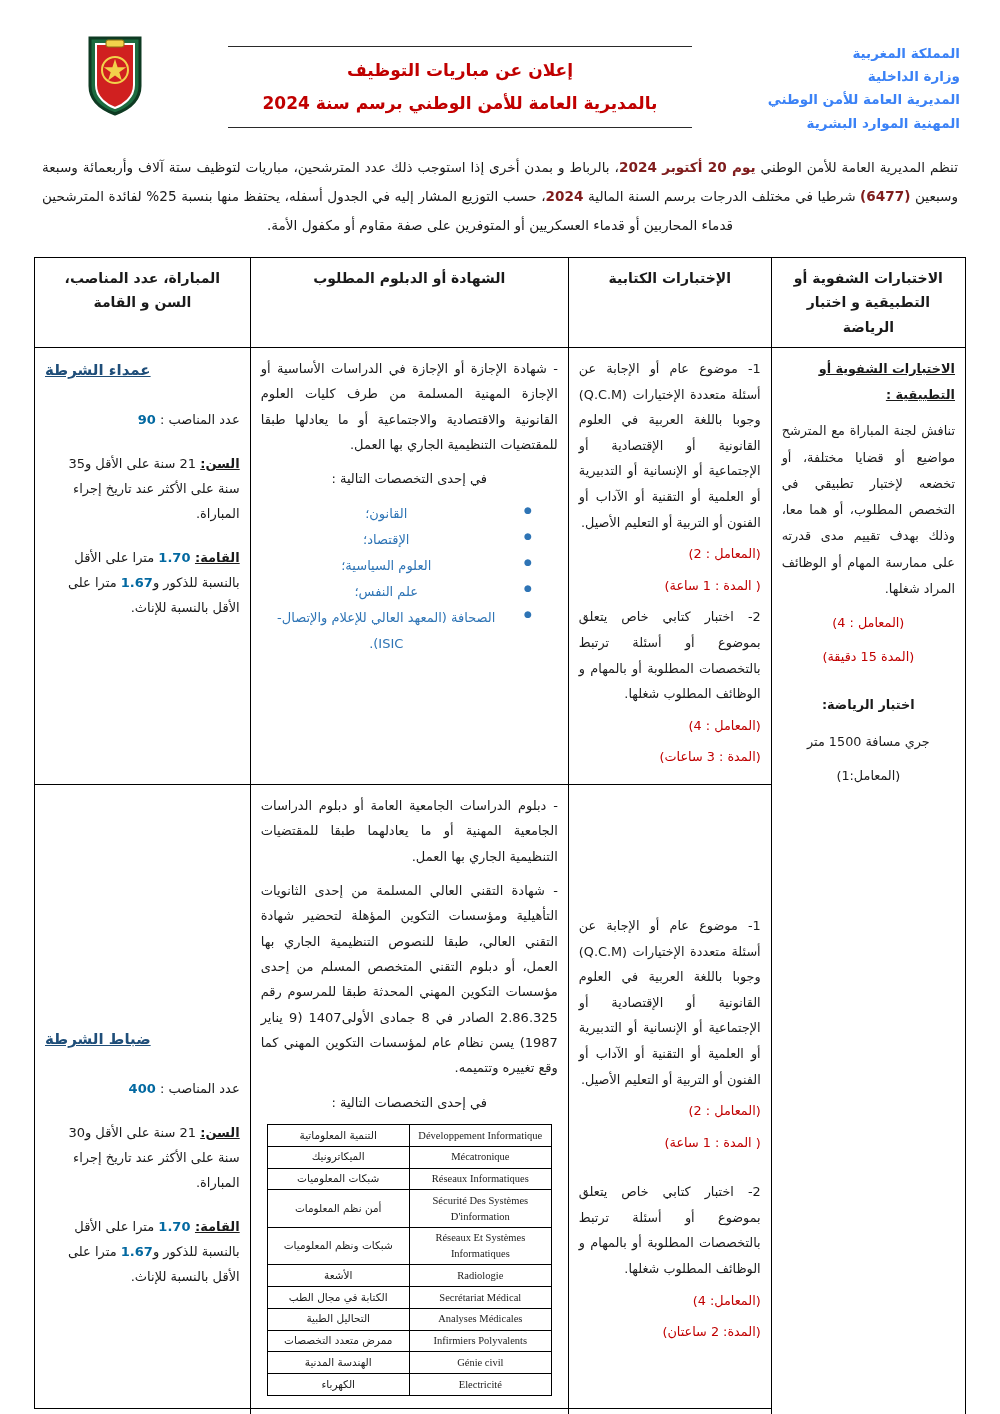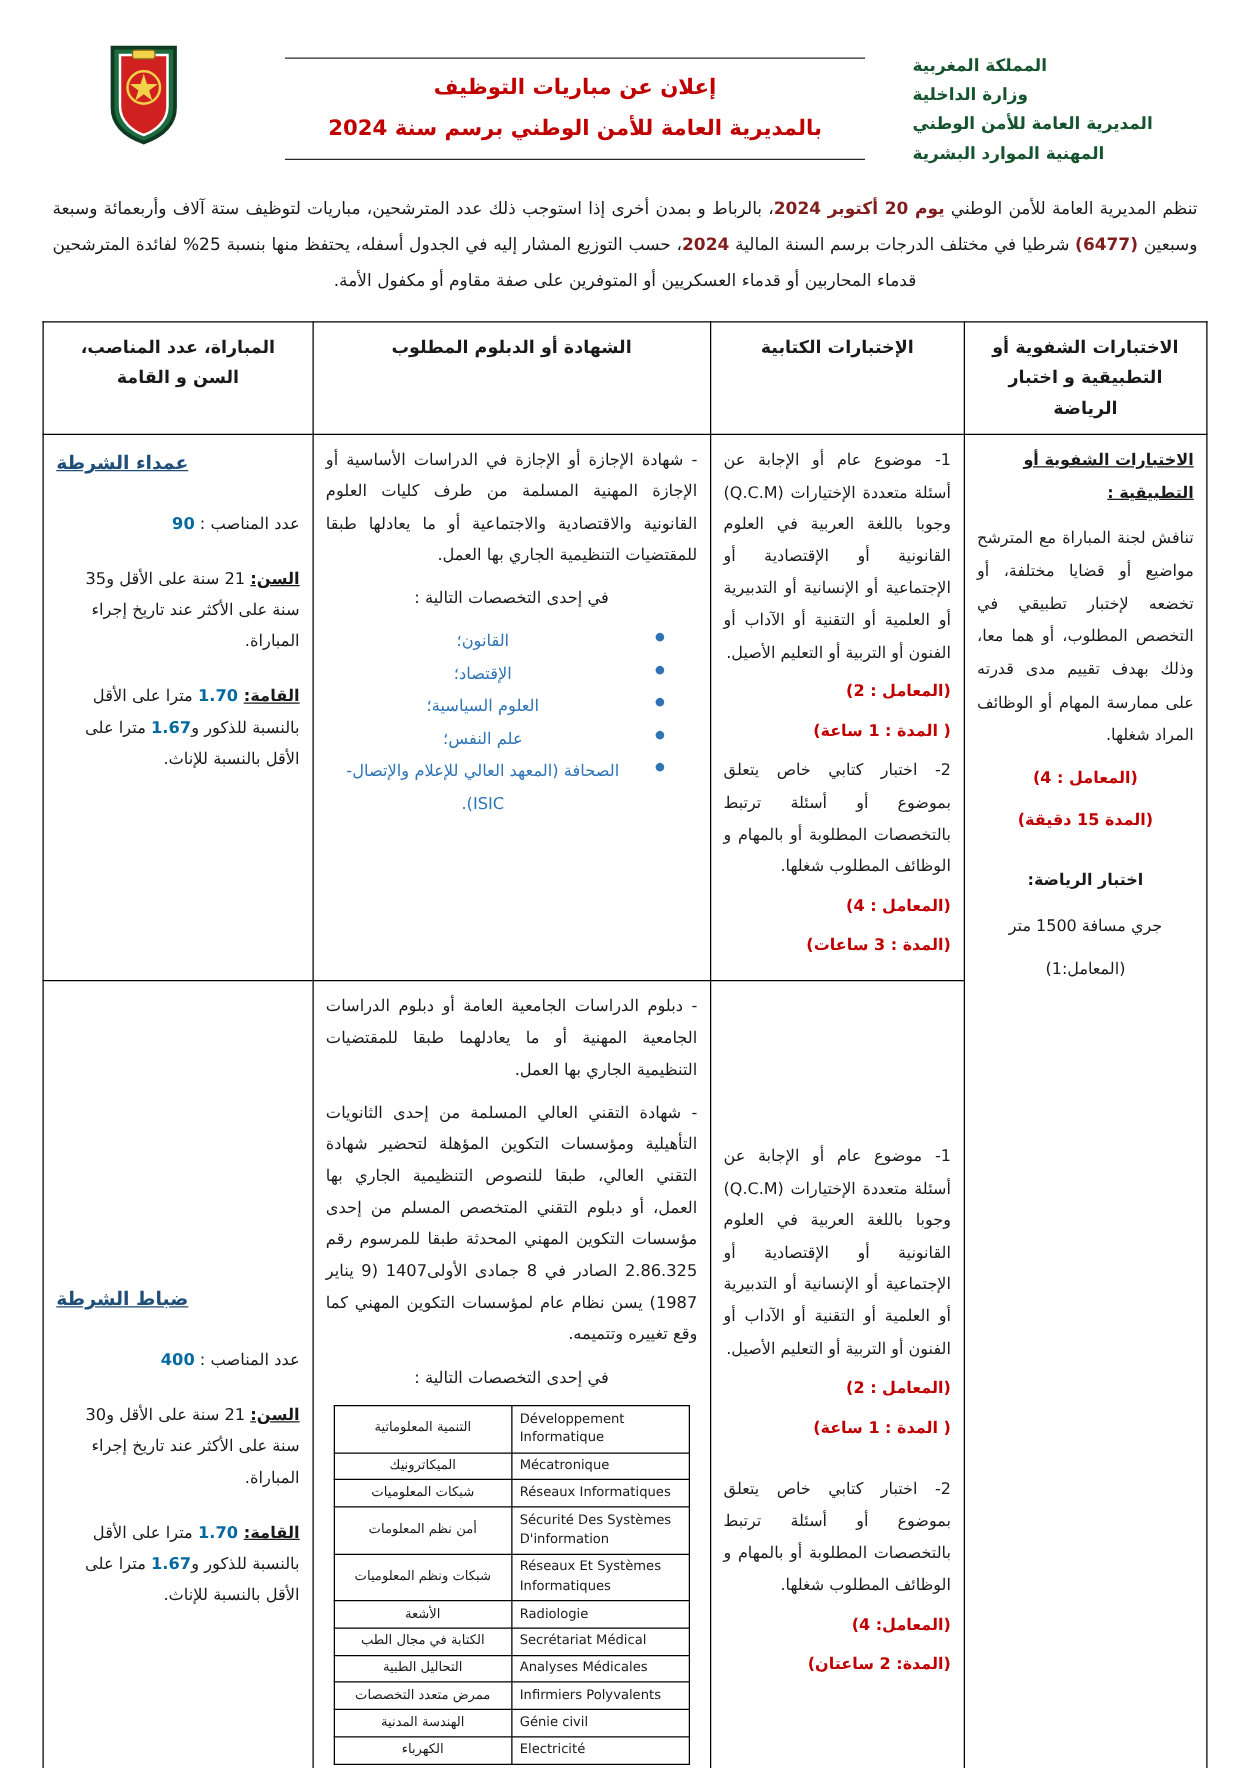--- a/index.html
+++ b/index.html
@@ -24,25 +24,25 @@
 
   
   .header {
     display: flex;
     flex-direction: row;
     align-items: flex-start;
     justify-content: space-between;
     padding: 4px 6px 0 6px;
   }
   .header-right {
-    text-align: left;
+    text-align: right;
     font-size: 13.5px;
     line-height: 1.72;
     font-weight: bold;
-    color: #14532d;
+    color: #3b82f6;
     width: 230px;
     padding-top: 12px;
   }
   .header-center {
     flex: 1;
     text-align: center;
     padding-top: 16px;
   }
   .header-center .rule {
     border-top: 1.6px solid #2a2a2a;
@@ -158,27 +158,27 @@
     width: 96%;
     margin: 6px auto 4px auto;
     table-layout: fixed;
   }
   table.specs2 td {
     border: 0.9px solid #000;
     font-size: 10.5px;
     padding: 2.5px 6px;
     line-height: 1.5;
   }
-  table.specs2 td.fr { text-align: left; direction: ltr; }
+  table.specs2 td.fr { text-align: center; direction: ltr; font-family: Liberation Serif, serif; }
   table.specs2 td.ar { text-align: center; }
 
   
   .writ-cell { font-size: 12.8px; line-height: 2.0; text-align: justify; }
   .writ-cell p { margin: 0 0 6px 0; }
-  .red { color: #c00000; font-weight: bold; }
+  .red { color: #c00000; font-weight: normal; }
 
   
   .oral-cell { font-size: 12.8px; line-height: 2.05; text-align: justify; padding-top: 300px; }
   .oral-head { font-weight: bold; text-decoration: underline; margin-bottom: 10px; display: block; text-align: right;}
   .oral-cell p { margin: 0 0 8px 0; }
   .sport-head { font-weight: bold; display:block; text-align:center; margin: 22px 0 10px 0; }
   .center { text-align: center; }
 </style>
 </head>
 <body>

